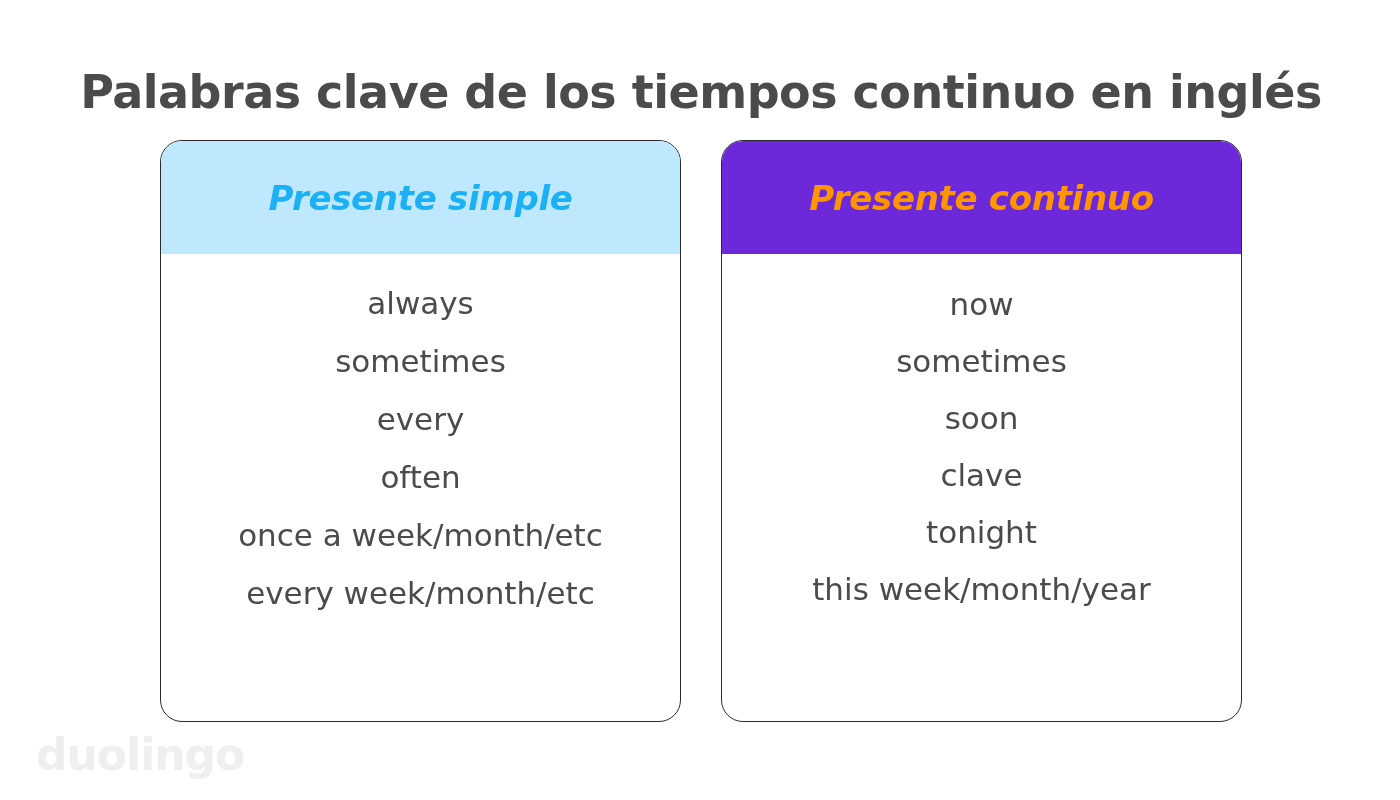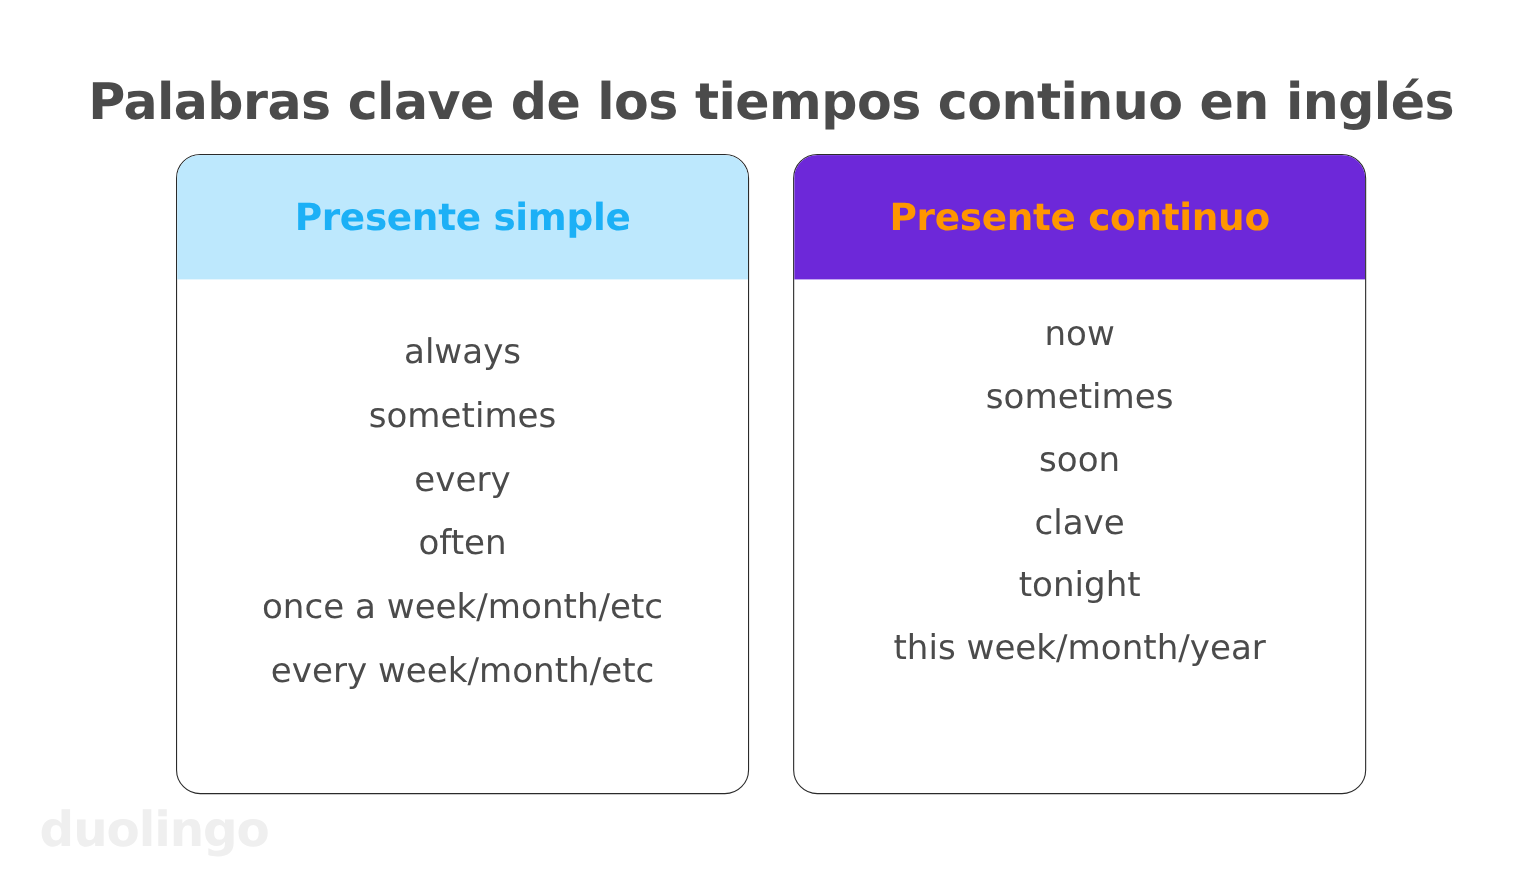--- a/index.html
+++ b/index.html
@@ -58,34 +58,35 @@
   .card-header {
     height: 113px;
     flex: 0 0 113px;
     display: flex;
     align-items: center;
     justify-content: center;
     font-family: "DejaVu Sans", sans-serif;
     font-weight: 700;
     font-size: 34px;
     letter-spacing: -0.3px;
+    font-style: italic;
   }
 
   .card--simple .card-header {
     background: #BDE8FD;
     color: #1CB0F6;
   }
   .card--continuo .card-header {
     background: #6d28d9;
     color: #FF9600;
   }
 
   .card-body {
     flex: 1 1 auto;
-    padding-top: 37px;
+    padding-top: 20px;
     display: flex;
     flex-direction: column;
     align-items: center;
   }
 
   .word-item {
     font-family: "DejaVu Sans", sans-serif;
     font-weight: 400;
     font-size: 31px;
     line-height: 58px;

